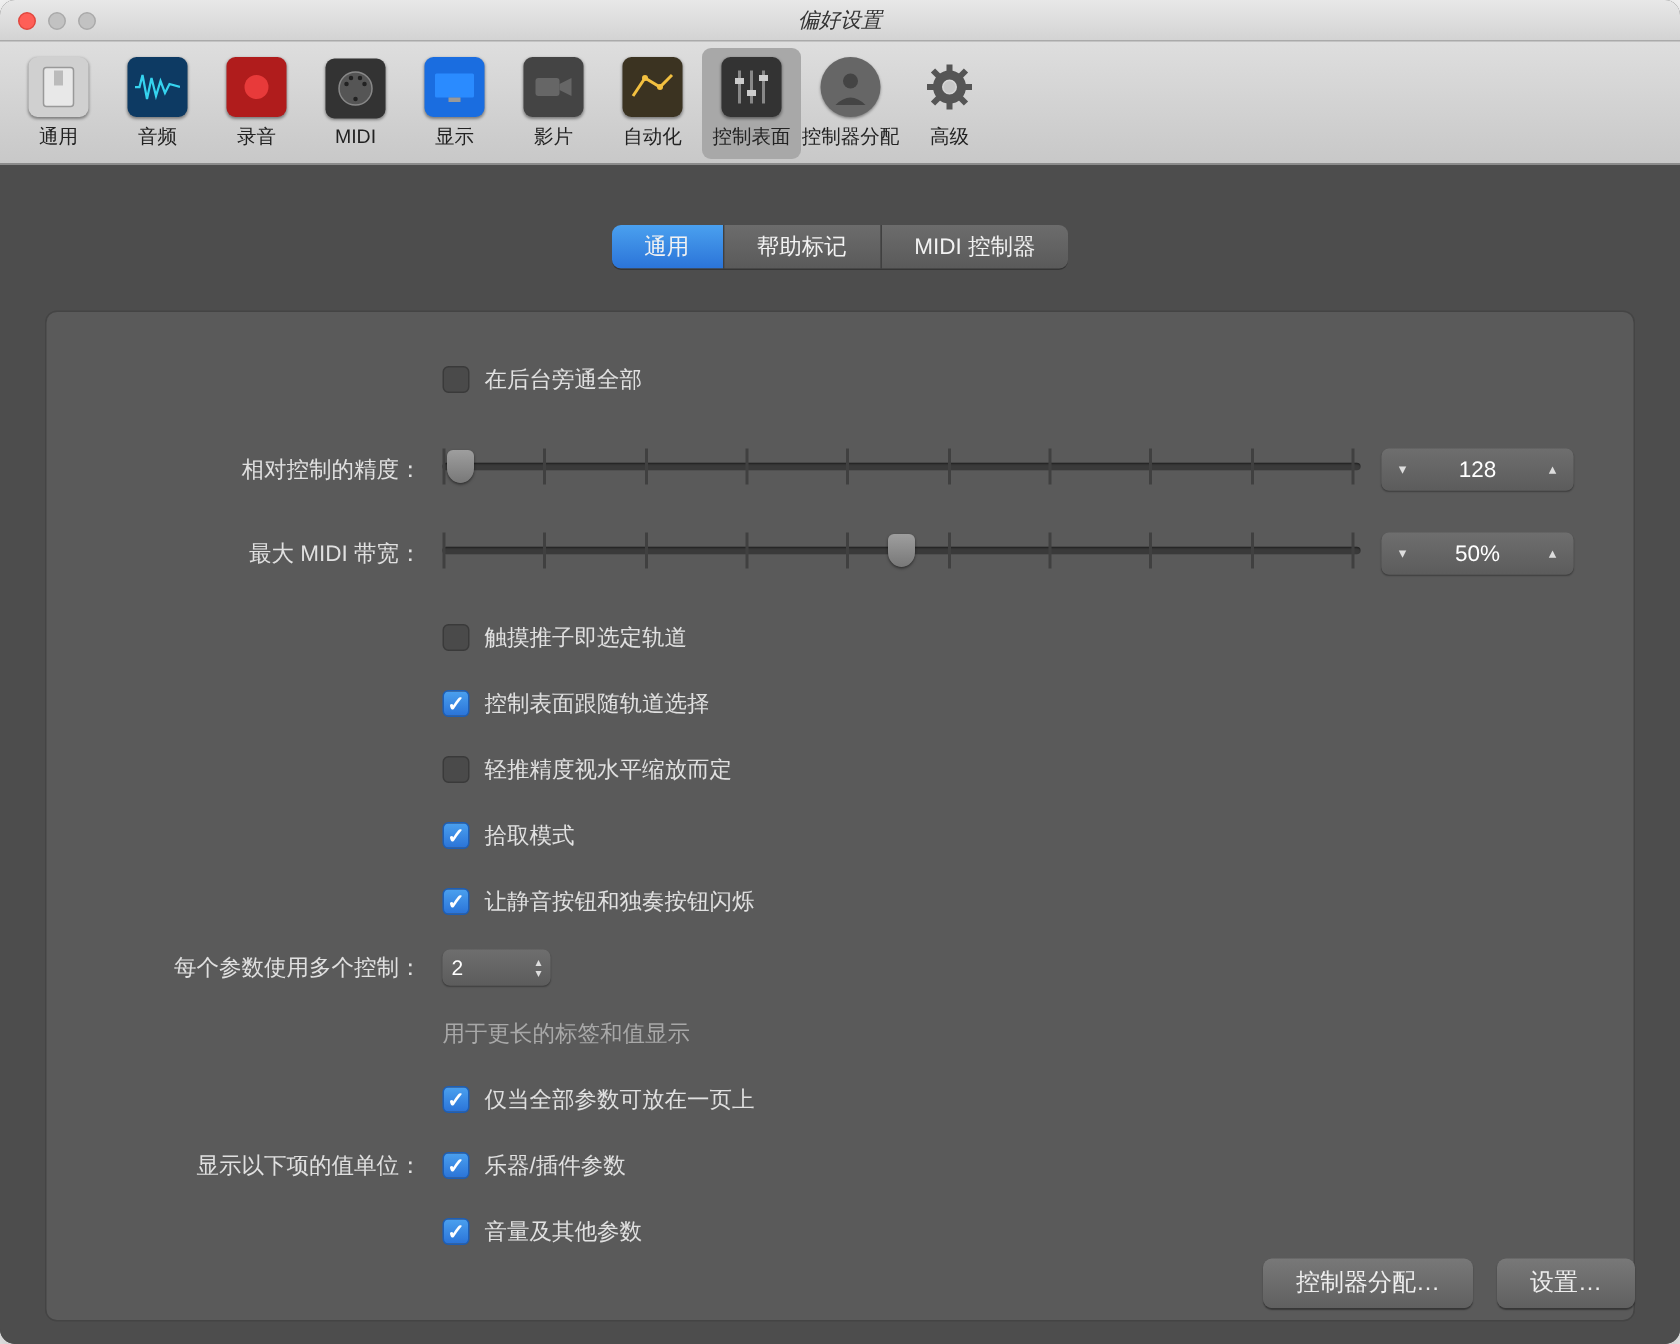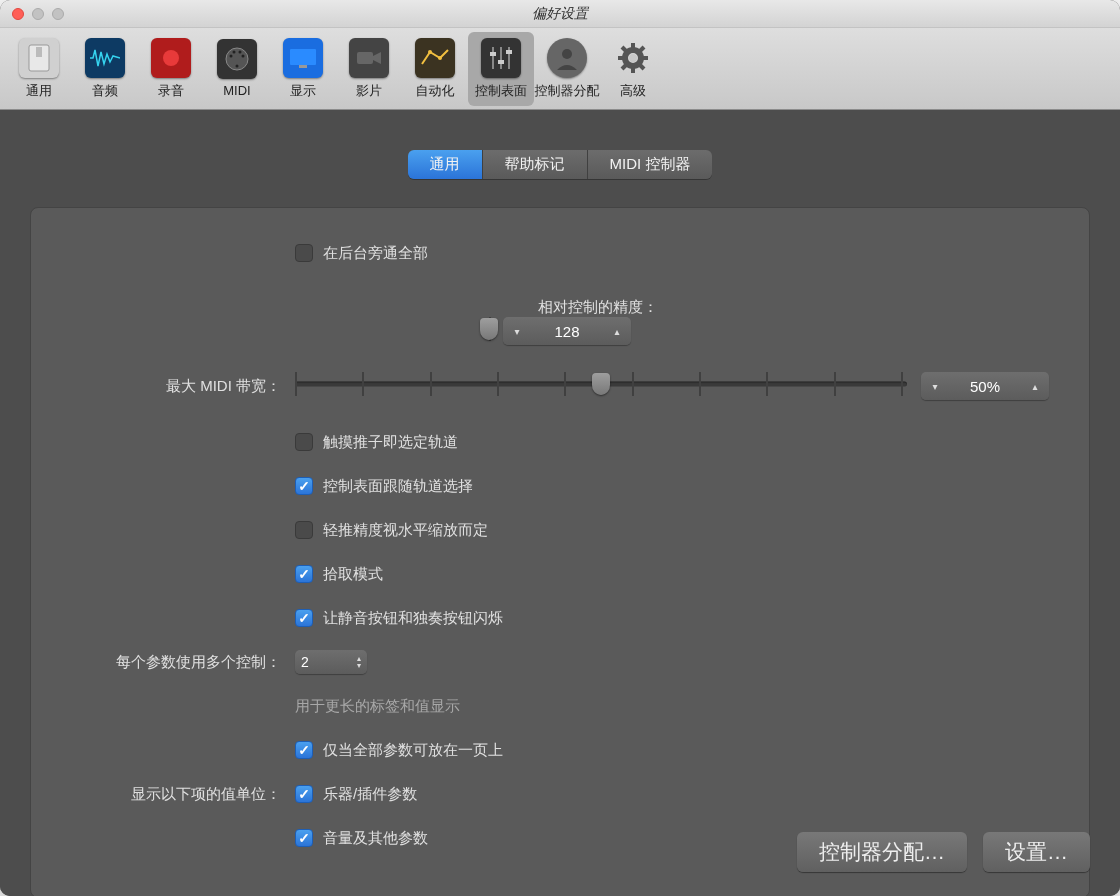--- a/index.html
+++ b/index.html
@@ -84,21 +84,21 @@
     border-radius:5px; display:flex; align-items:center; padding:0 6px;
     color:#fff; font-size:14px; box-shadow:0 1px 1px rgba(0,0,0,0.3);
   }
   .stepper .val{flex:1;}
   .stepper .arrs{display:flex; flex-direction:column; font-size:8px; line-height:7px; color:#ddd;}
   .hint { color:#a8a8a8; font-size:15px; }
   .footer {
     position:absolute; right:30px; bottom:24px; display:flex; gap:16px;
   }
   .btn {
-    padding: 6px 22px; font-size:21px; color:#eee;
+    padding: 6px 22px; font-size:16px; color:#eee;
     background:linear-gradient(#787878,#606060); border-radius:6px;
     box-shadow:0 1px 1px rgba(0,0,0,0.4); cursor:pointer;
   }
 </style>
 </head>
 <body>
 
 <div class="window">
   <div class="titlebar">
     <div class="traffic">
@@ -231,21 +231,21 @@
     <div class="panel">
 
       <div class="row">
         <div class="lblcol"></div>
         <div class="rcol">
           <div class="chk unchecked"></div>
           <span>在后台旁通全部</span>
         </div>
       </div>
 
-      <div class="row" style="margin-top:30px;flex-direction:column;">
+      <div class="row" style="margin-top:30px;">
         <div class="lblcol">相对控制的精度：</div>
         <div class="rcol">
           <div class="slider">
             <div class="track"></div>
             <div class="ticks">
               <i style="left:0%"></i>
                 <i style="left:11%"></i>
                 <i style="left:22%"></i>
                 <i style="left:33%"></i>
                 <i style="left:44%"></i>

